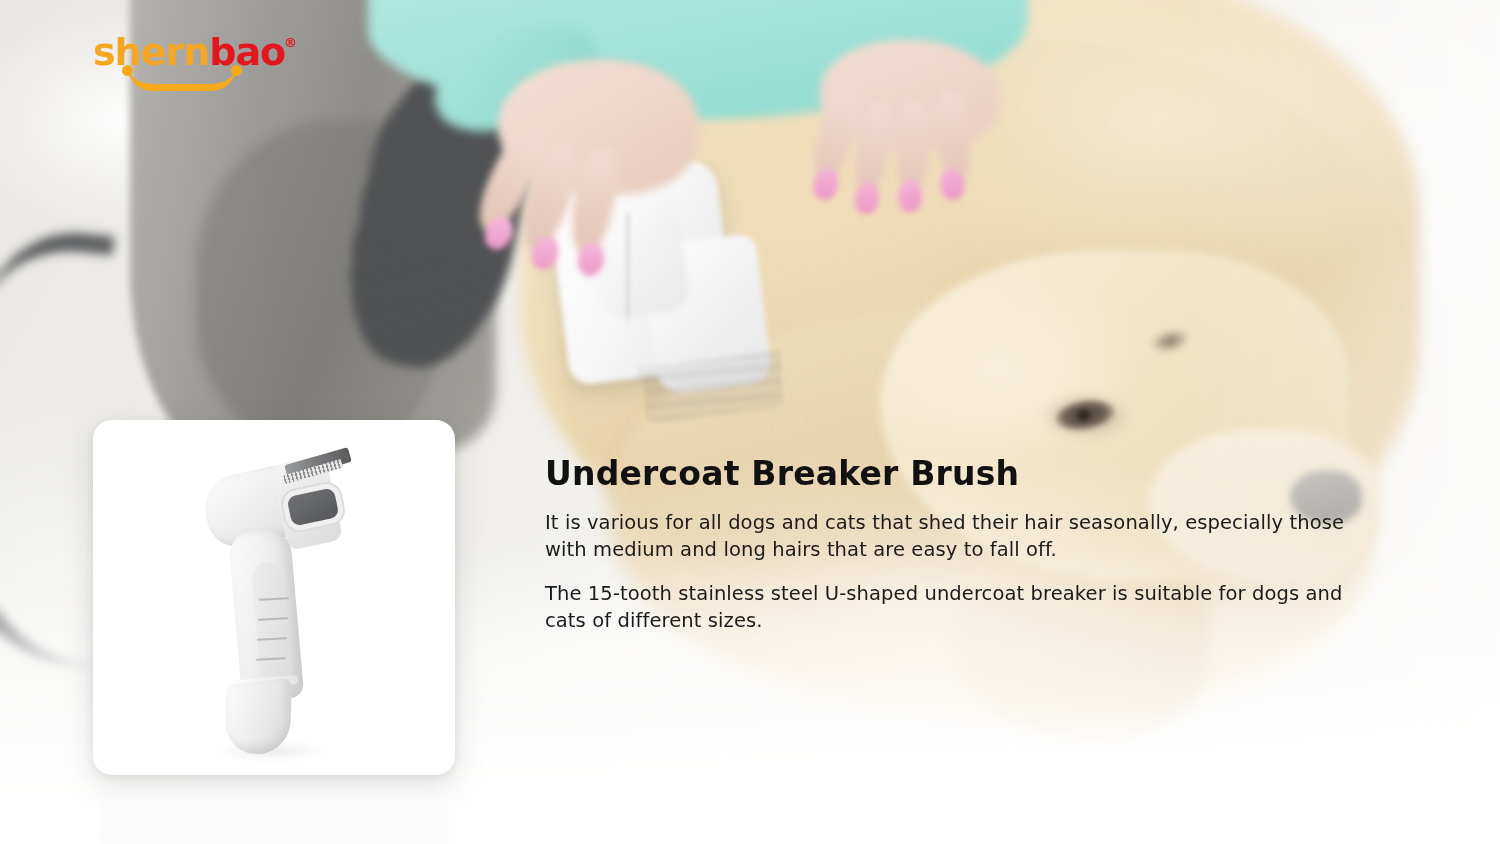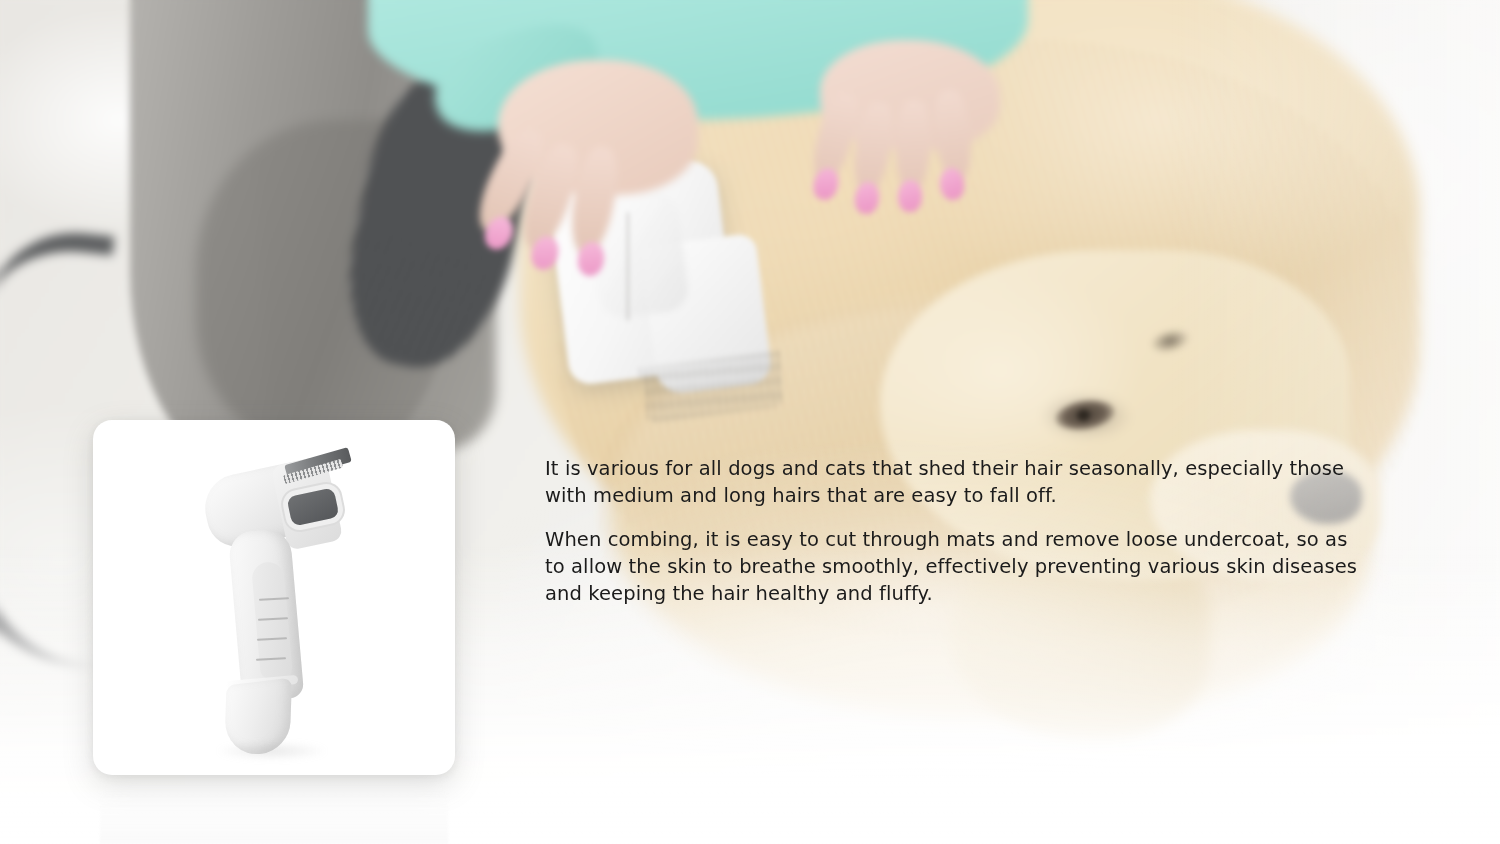--- a/index.html
+++ b/index.html
@@ -575,20 +575,27 @@
       <div class="nail" style="left:54px; top:176px; transform:rotate(18deg);"></div>
       <div class="nail" style="left:100px;top:182px; transform:rotate(10deg);"></div>
     </div>
 
     <div class="photo-blur"></div>
     <div class="fade-right"></div>
     <div class="fade-textwash"></div>
     <div class="fade-bottom"></div>
   </div>
 
+  <div class="logo">
+    <div class="logo-word">
+      <span class="w1">shern</span><span class="w2">bao</span>
+    </div>
+    <span class="logo-reg">®</span>
+    <div class="logo-smile"></div>
+  </div>
 
   <div class="card">
     <div class="prod">
       <div class="motor"></div>
       <div class="motor-cap"></div>
       <div class="blade"></div>
       <div class="blade-teeth"></div>
       <div class="nozzle"></div>
       <div class="handle"></div>
       <div class="grip"></div>
@@ -597,17 +604,18 @@
       <div class="grip-line" style="left:164px; top:218px;"></div>
       <div class="grip-line" style="left:163px; top:238px;"></div>
       <div class="base-band"></div>
       <div class="base"></div>
       <div class="shadow"></div>
     </div>
   </div>
   <div class="card-reflection"></div>
 
   <div class="text-col">
+    <h1 class="headline">Undercoat Breaker Brush</h1>
     <p class="para">It is various for all dogs and cats that shed their hair seasonally, especially those with medium and long hairs that are easy to fall off.</p>
-    <p class="para">When combing, it is easy to cut through mats and remove loose undercoat, so as to allow the skin to breathe smoothly, effectively preventing various skin diseases and keeping the hair healthy and fluffy.</p>
+    <p class="para">The 15-tooth stainless steel U-shaped undercoat breaker is suitable for dogs and cats of different sizes.</p>
   </div>
 
 </div>
 
 </body></html>

